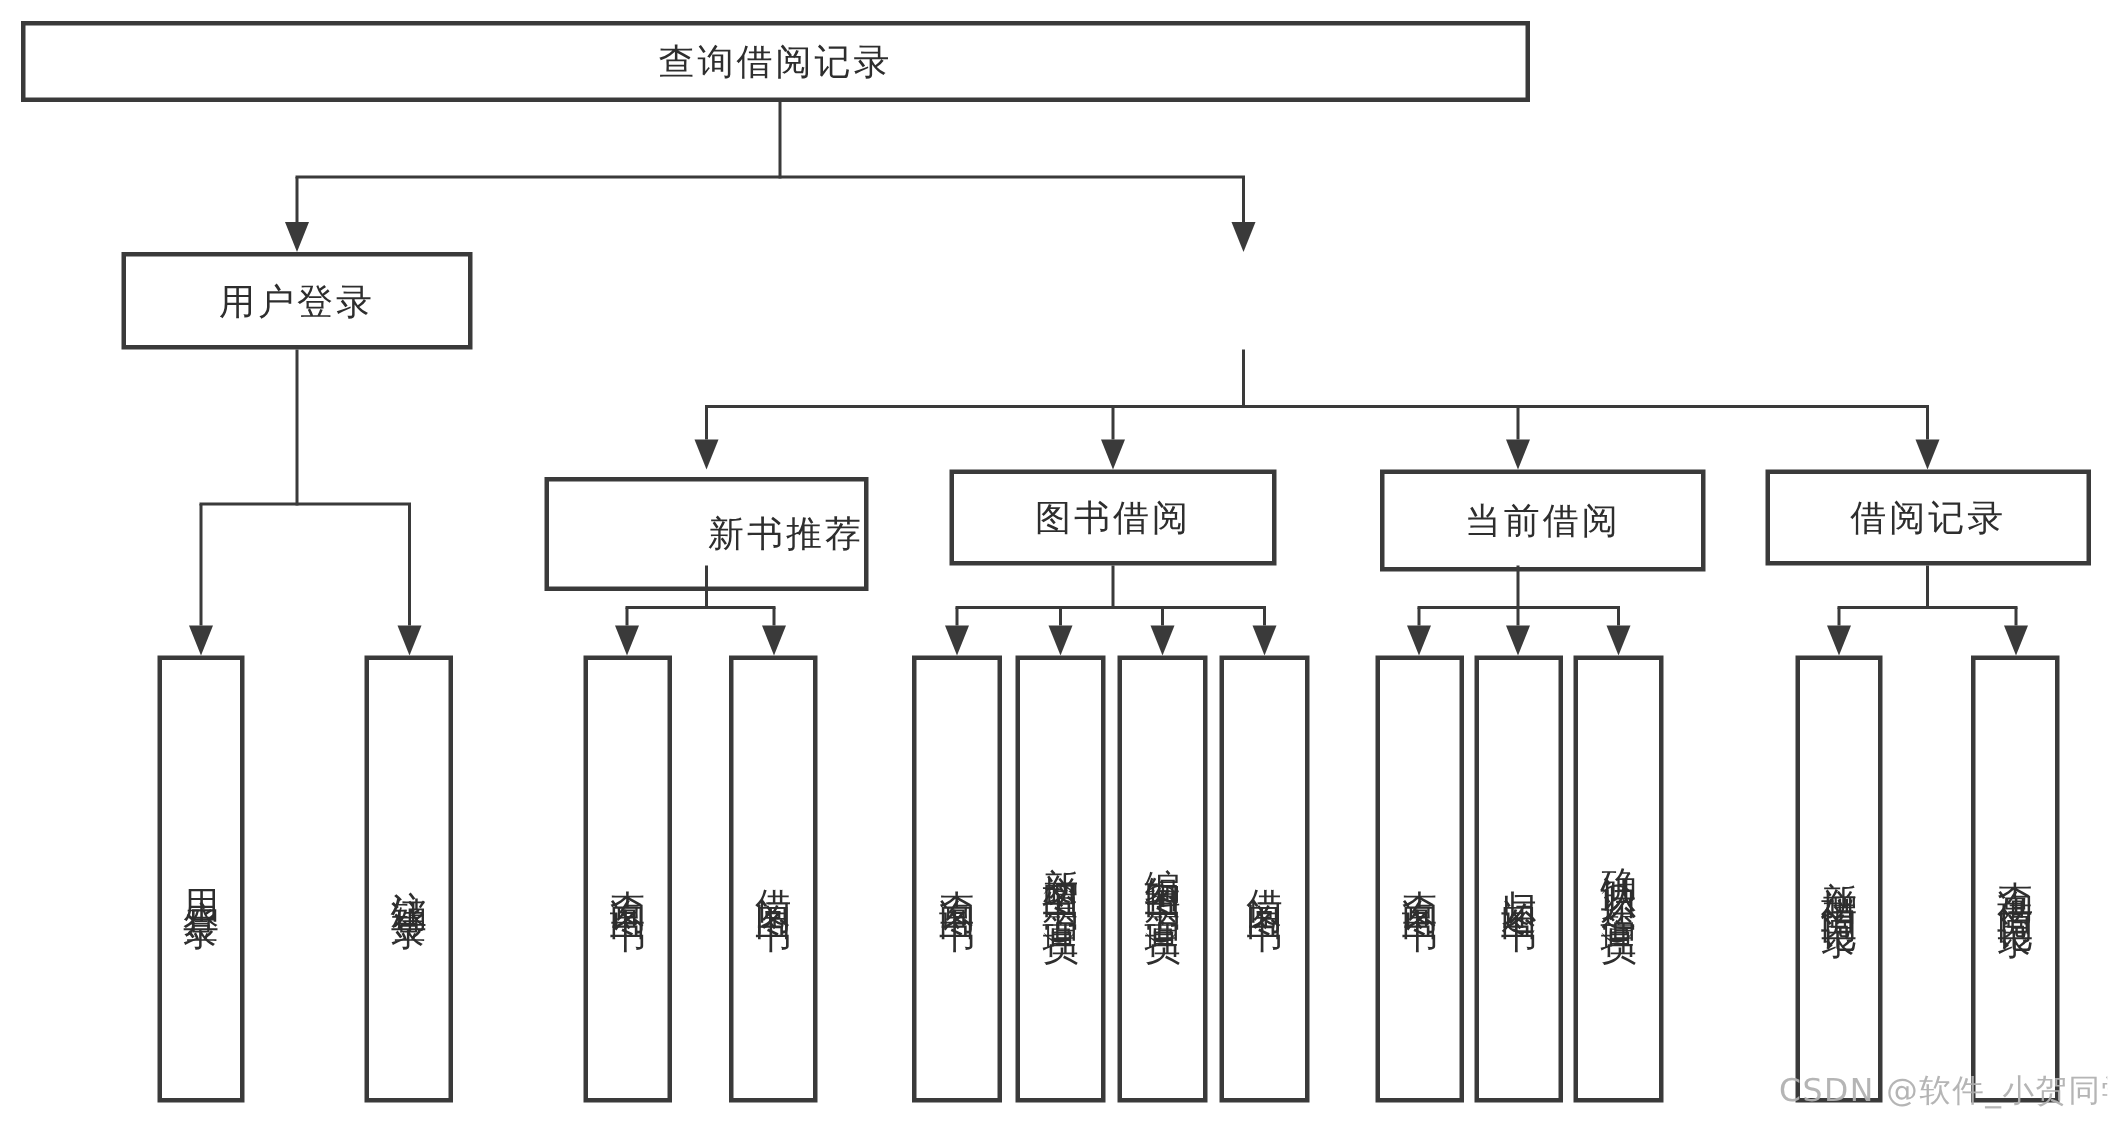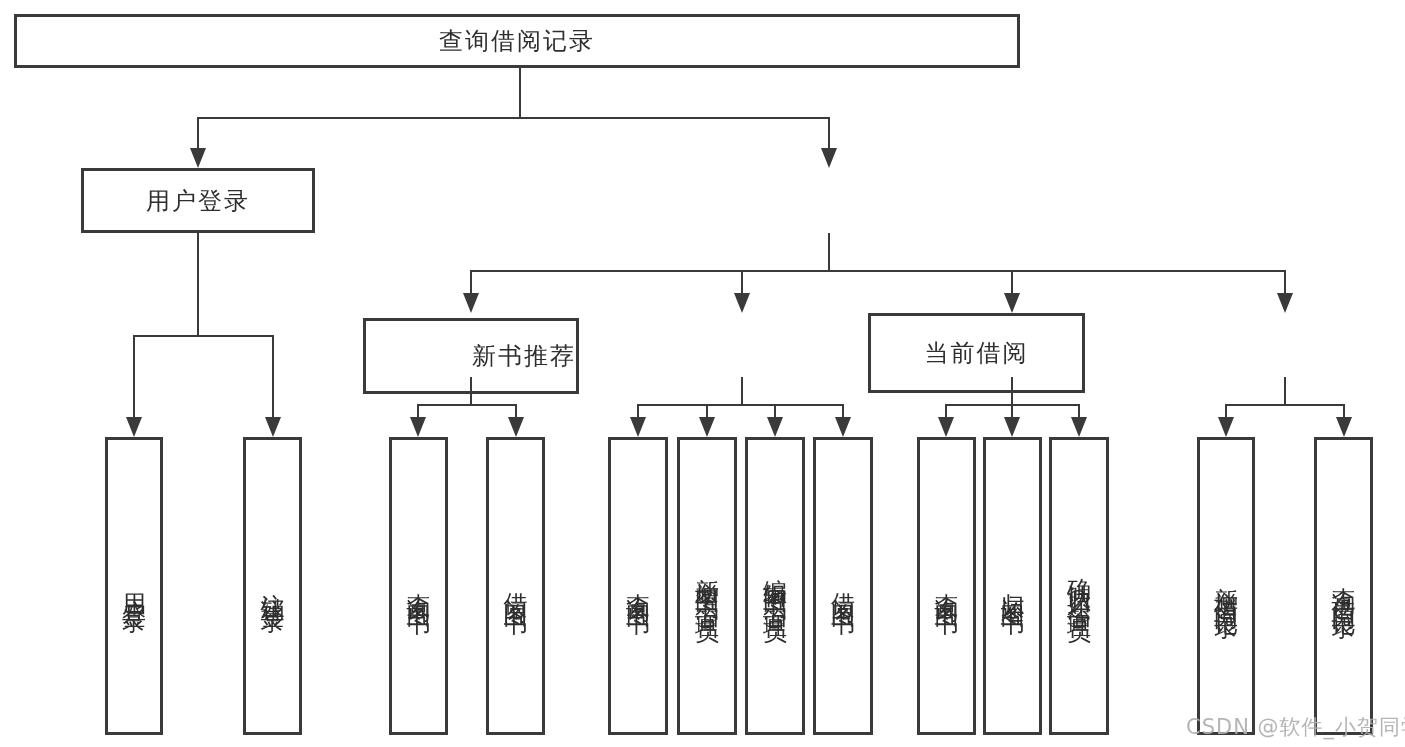--- a/index.html
+++ b/index.html
@@ -60,22 +60,28 @@
   <span class="watermark">CSDN @软件_小贺同学</span>
 <div class="node h" style="left: 14px; top: 14px; width: 1006px; height: 54px;">
       <span class="label">查询借阅记录</span>
     </div>
     <div class="node h" style="left: 81px; top: 168px; width: 234px; height: 65px;">
       <span class="label">用户登录</span>
     </div>
     <div class="node h" style="left: 363px; top: 318px; width: 216px; height: 76px; justify-content: flex-end;">
       <span class="label">新书推荐</span>
     </div>
-    <div class="node h" style="left: 868px; top: 313px; width: 217px; height: 80px;">
+    <div class="node h" style="left: 633px; top: 313px; width: 218px; height: 64px;">
+      <span class="label">图书借阅</span>
+    </div>
+    <div class="node h" style="left: 920px; top: 313px; width: 217px; height: 68px;">
       <span class="label">当前借阅</span>
+    </div>
+    <div class="node h" style="left: 1177px; top: 313px; width: 217px; height: 64px;">
+      <span class="label">借阅记录</span>
     </div>
     <div class="node v" style="left: 105px; top: 437px; width: 58px; height: 298px;">
       <span class="label">用户登录</span>
     </div>
     <div class="node v" style="left: 243px; top: 437px; width: 59px; height: 298px;">
       <span class="label">注销登录</span>
     </div>
     <div class="node v" style="left: 389px; top: 437px; width: 59px; height: 298px;">
       <span class="label">查询图书</span>
     </div>

